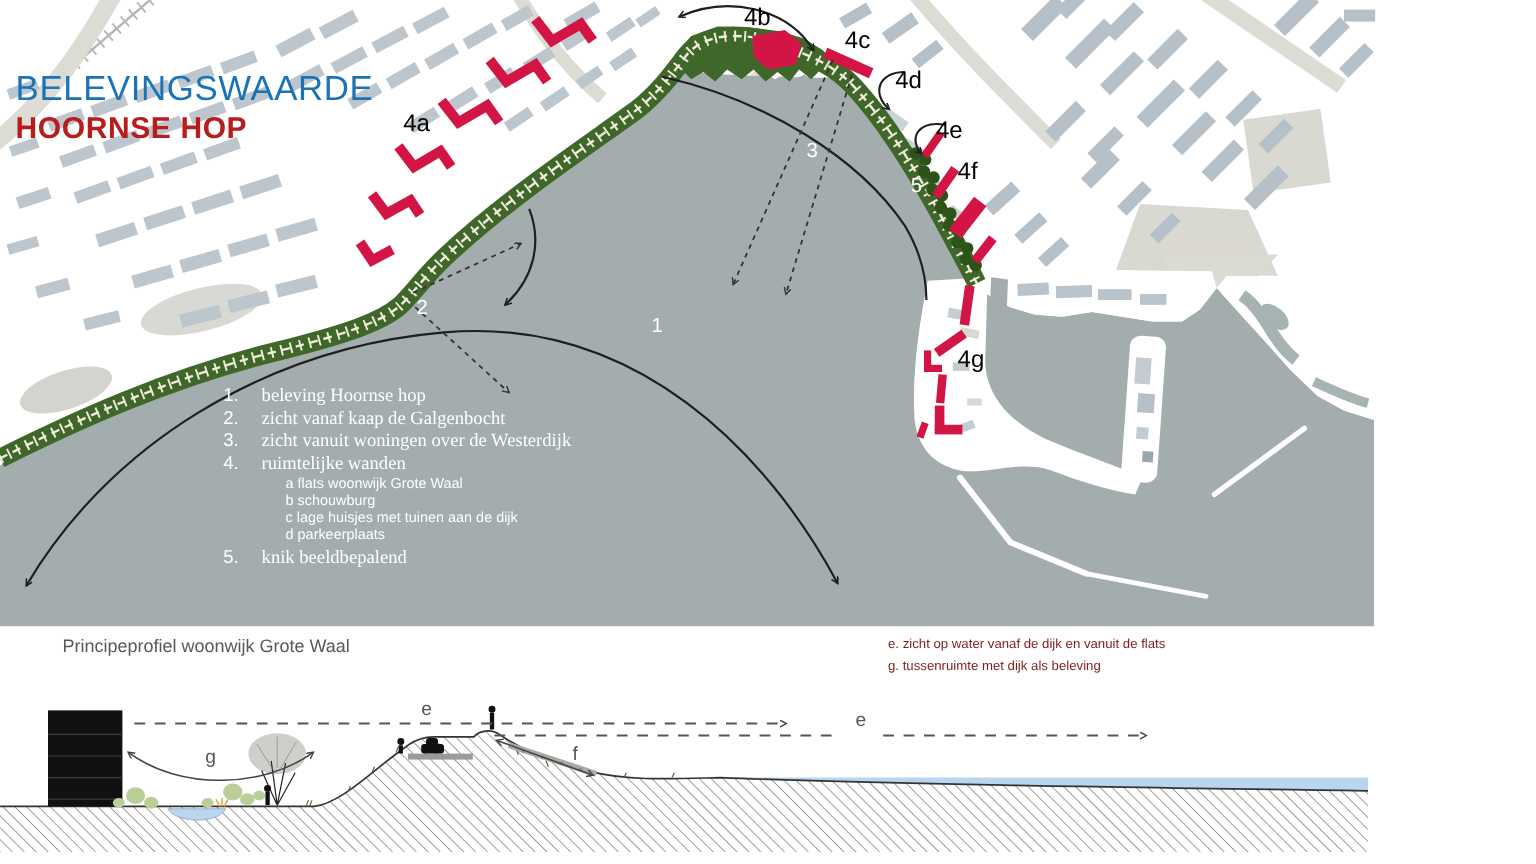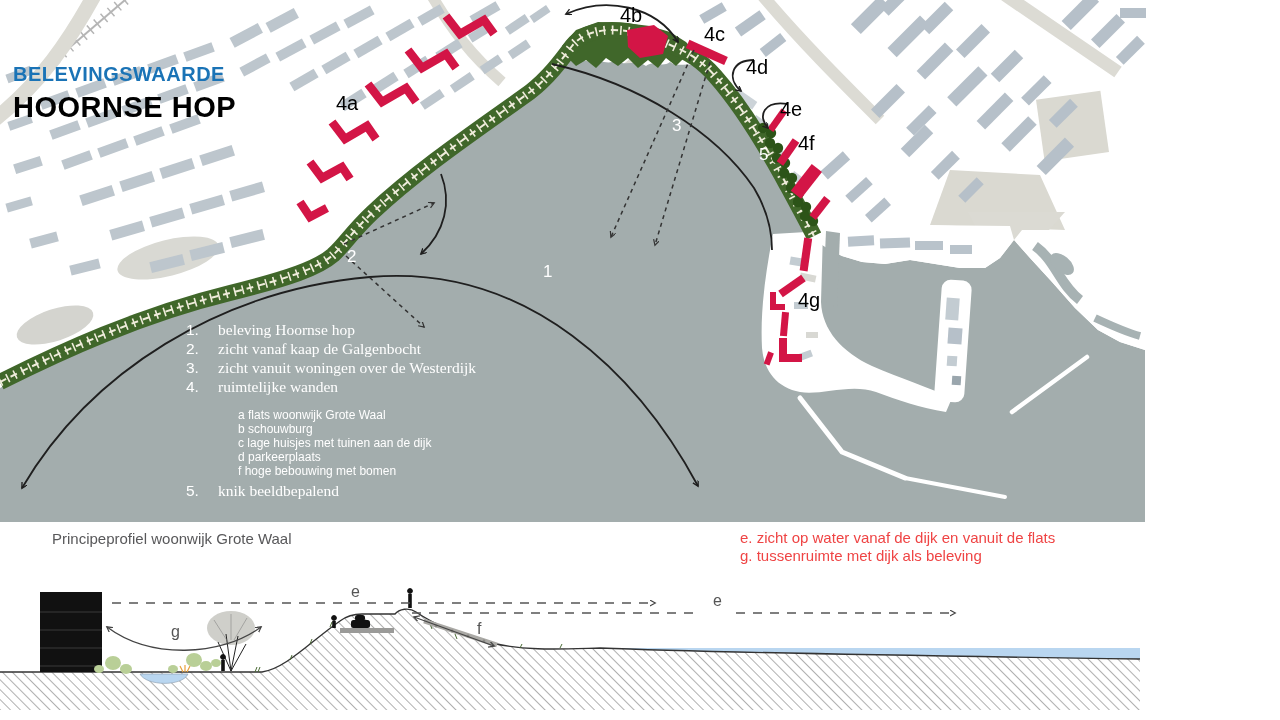--- a/index.html
+++ b/index.html
@@ -1,32 +1,32 @@
 <!DOCTYPE html>
 <html><head>
 <meta charset="utf-8">
 <style>
   html,body{margin:0;padding:0;background:#ffffff;}
   .stage{position:relative;width:1280px;height:720px;background:#fff;overflow:hidden;
          font-family:"Liberation Sans", sans-serif;}
   .stage svg{position:absolute;left:0;top:0;display:block;}
   .title-block{position:absolute;left:13px;top:58px;line-height:33px;z-index:30;}
-  .title-line1{font-size:20px;font-weight:bold;letter-spacing:.5px;color:#1a73b6;}
-  .title-line2{font-size:29px;font-weight:bold;letter-spacing:.5px;color:#000000;}
+  .title-line1{font-size:29px;font-weight:normal;letter-spacing:.5px;color:#1a73b6;}
+  .title-line2{font-size:25px;font-weight:bold;letter-spacing:.5px;color:#b91c1c;}
   .mlabel{position:absolute;z-index:25;font-size:20px;color:#000000;}
   .mlabel.light{color:#ffffff;font-size:17px;}
   .legend{position:absolute;left:186px;top:320px;z-index:25;color:#ffffff;width:360px;}
   .legend .li{display:flex;font-size:15.5px;line-height:19px;}
   .legend .ln{width:32px;flex:0 0 32px;}
   .legend .lt{flex:1;font-family:Liberation Serif, serif;}
-  .legend .lsub{margin-left:52px;font-size:12px;line-height:14px;margin-top:12px;margin-bottom:2px;}
+  .legend .lsub{margin-left:52px;font-size:12px;line-height:14px;margin-top:0;margin-bottom:2px;}
   .legend .lsub .ls-last{margin-top:4px;}
   .legend .li-last{margin-top:3px;}
   .sec-caption{position:absolute;left:52px;top:530px;font-size:15px;color:#58585a;z-index:25;}
-  .sec-notes{position:absolute;left:740px;top:529px;font-size:15px;line-height:17.5px;color:#ef4444;z-index:25;}
+  .sec-notes{position:absolute;left:740px;top:529px;font-size:11px;line-height:17.5px;color:#7f1d1d;z-index:25;}
   .slabel{position:absolute;z-index:25;font-size:16px;color:#555;}
 </style>
 </head>
 <body>
 
 <div class="stage">
 
   <svg width="1280" height="522" viewBox="0 0 1280 522">
     <defs>
       <marker id="ah" markerWidth="9" markerHeight="9" refX="5.2" refY="3" orient="auto-start-reverse" markerUnits="userSpaceOnUse">
@@ -406,21 +406,20 @@
     </div>
     <div class="li">
       <span class="ln">4.</span>
       <span class="lt">ruimtelijke wanden</span>
     </div>
     <div class="lsub">
       <div>a flats woonwijk Grote Waal</div>
       <div>b schouwburg</div>
       <div>c lage huisjes met tuinen aan de dijk</div>
       <div>d parkeerplaats</div>
-      <div>f hoge bebouwing met bomen</div>
     </div>
     <div class="li li-last">
       <span class="ln">5.</span>
       <span class="lt">knik beeldbepalend</span>
     </div>
   </div>
 
   <div class="sec-caption">Principeprofiel woonwijk Grote Waal</div>
 
   <div class="sec-notes">

